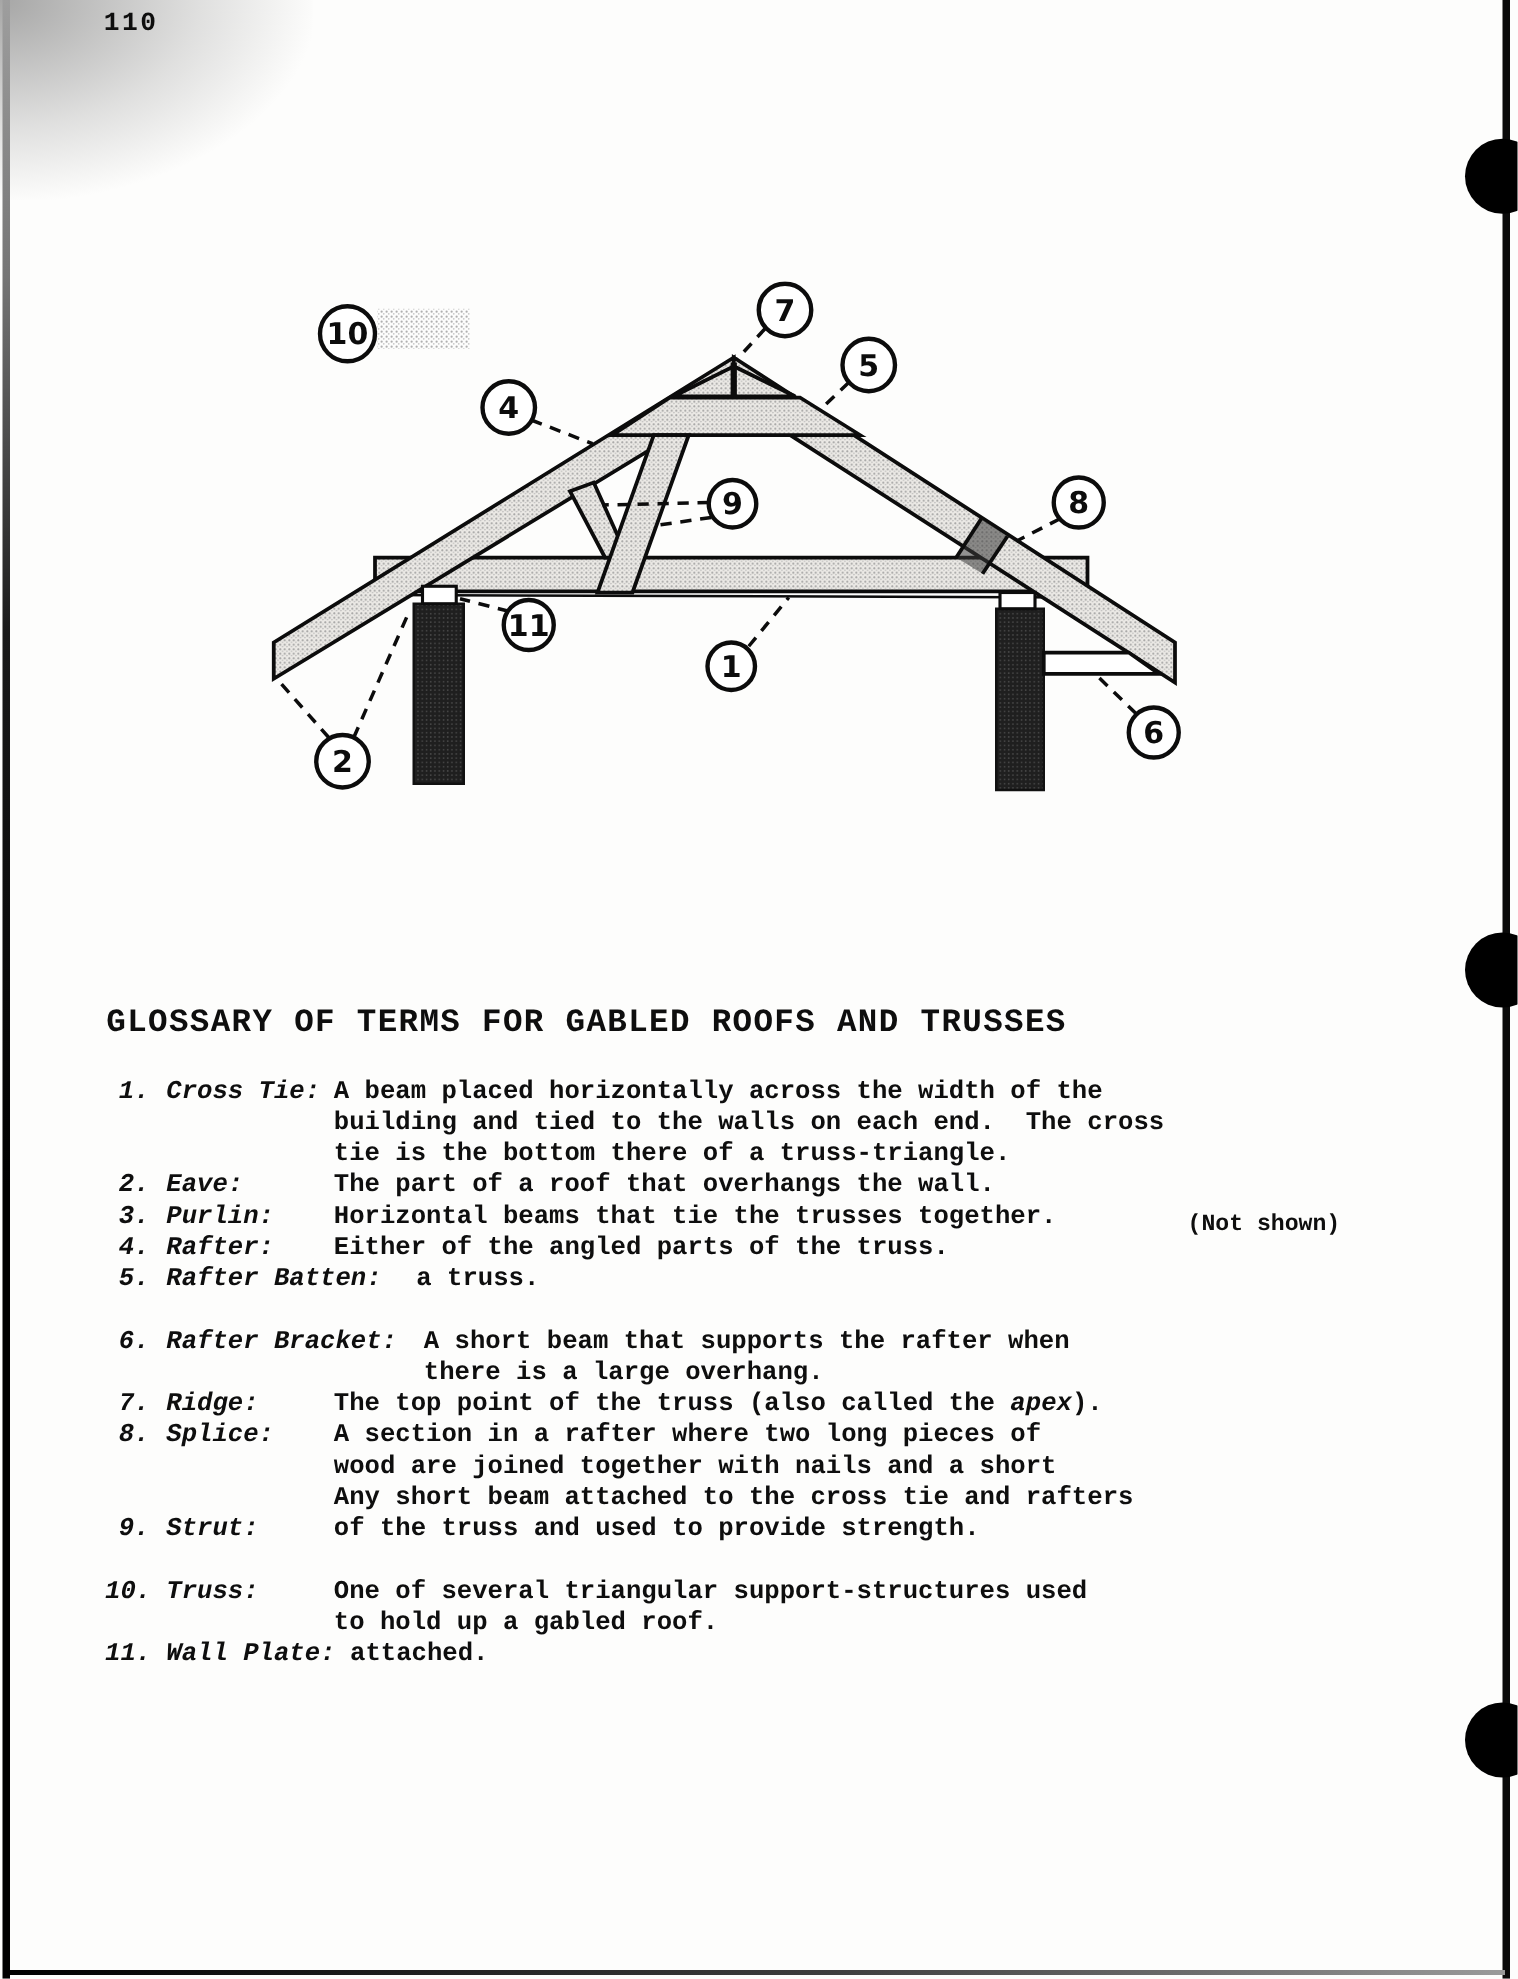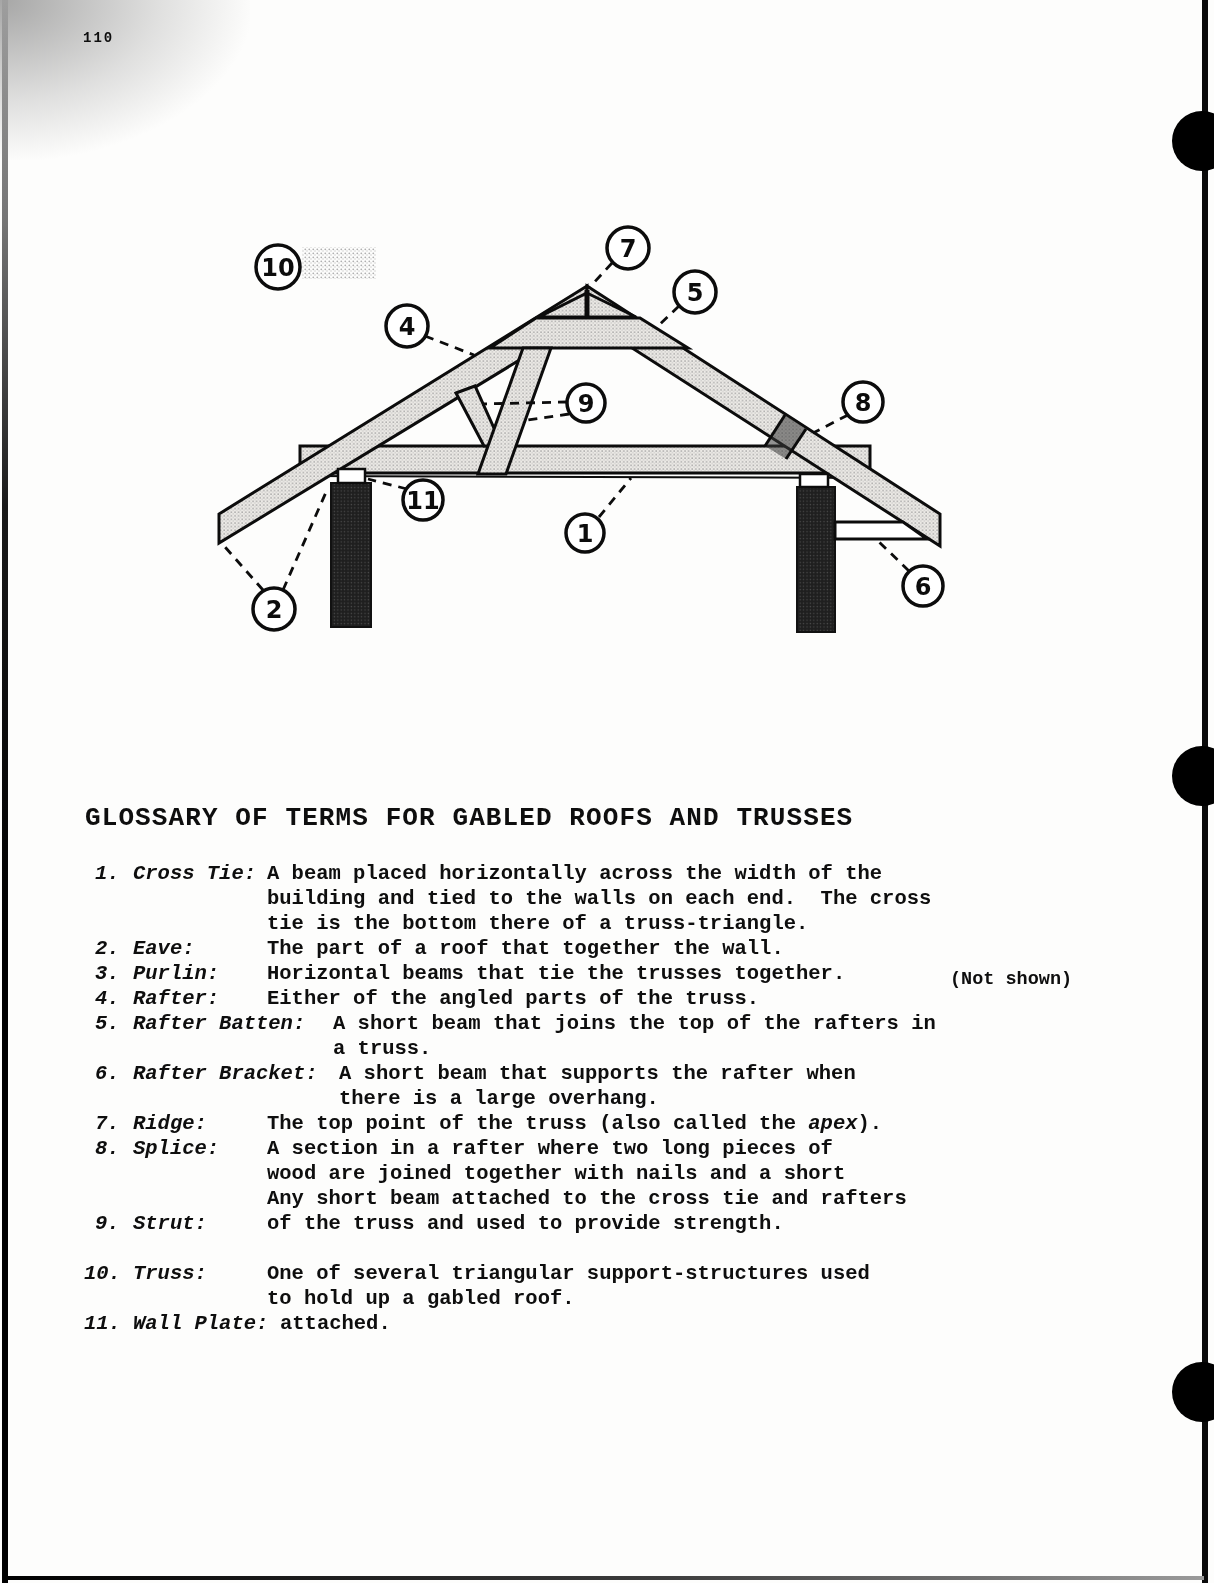--- a/index.html
+++ b/index.html
@@ -13,21 +13,21 @@
   
   #edge-left{left:2px;top:0;width:6px;height:1583px;
     background:linear-gradient(#9e9e9e,#757575 14%,#1a1a1a 32%,#000 60%,#000);}
   #edge-right{left:1202px;top:0;width:6px;height:1583px;background:#0a0a0a;}
   #edge-bottom{left:5px;top:1576px;width:1199px;height:4px;
     background:linear-gradient(90deg,#000,#1c1c1c 25%,#3d3d3d 55%,#6e6e6e 80%,#9a9a9a);}
   #corner-noise{left:0;top:0;width:250px;height:160px;
     background:radial-gradient(ellipse at 0% 0%, rgba(95,95,95,.55), rgba(135,135,135,.25) 45%, rgba(160,160,160,0) 72%);}
   .bind-dot{width:60px;height:60px;border-radius:50%;background:#000;left:1172px;}
   
-  #pageno{left:83px;top:30px;font-size:14px;font-weight:700;letter-spacing:2px;font-family:Liberation Mono, monospace;}
+  #pageno{left:83px;top:8px;font-size:21px;font-weight:700;letter-spacing:2px;font-family:Liberation Mono, monospace;}
   
   #gloss-title{left:85px;top:803px;font-size:26px;font-weight:700;letter-spacing:1.1px;white-space:pre;}
   .g-num,.g-term{position:absolute;font-style:italic;font-weight:700;font-size:20.5px;white-space:pre;line-height:25px;}
   .g-def{position:absolute;font-weight:700;font-size:20.5px;white-space:pre;line-height:25px;}
   .g-def i{font-style:italic;}
   .g-note{position:absolute;font-weight:700;font-size:18.5px;white-space:pre;}
   
   #truss-svg{left:195px;top:225px;}
   .beam{fill:url(#beamp);stroke:#0c0c0c;stroke-width:3;}
   .ldr{stroke:#0c0c0c;stroke-width:2.8;stroke-dasharray:9 7;fill:none;}
@@ -129,31 +129,31 @@
 </svg>
 
 <div>
   <div class="abs" id="gloss-title">GLOSSARY OF TERMS FOR GABLED ROOFS AND TRUSSES</div>
   <div id="glossary-entries" class="abs" style="left:0;top:0">
       <div class="g-num" style="left: 95px; top: 861px;">1.</div>
       <div class="g-term" style="left: 133px; top: 861px;">Cross Tie:</div>
       <div class="g-def" style="left: 267px; top: 861px;"><div>A beam placed horizontally across the width of the</div><div>building and tied to the walls on each end.  The cross</div><div>tie is the bottom there of a truss-triangle.</div></div>
       <div class="g-num" style="left: 95px; top: 936px;">2.</div>
       <div class="g-term" style="left: 133px; top: 936px;">Eave:</div>
-      <div class="g-def" style="left: 267px; top: 936px;"><div>The part of a roof that together the wall.</div></div>
+      <div class="g-def" style="left: 267px; top: 936px;"><div>The part of a roof that overhangs the wall.</div></div>
       <div class="g-num" style="left: 95px; top: 961px;">3.</div>
       <div class="g-term" style="left: 133px; top: 961px;">Purlin:</div>
       <div class="g-def" style="left: 267px; top: 961px;"><div>Horizontal beams that tie the trusses together.</div></div>
       <div class="g-note" style="left: 950px; top: 969px;">(Not shown)</div>
       <div class="g-num" style="left: 95px; top: 986px;">4.</div>
       <div class="g-term" style="left: 133px; top: 986px;">Rafter:</div>
       <div class="g-def" style="left: 267px; top: 986px;"><div>Either of the angled parts of the truss.</div></div>
       <div class="g-num" style="left: 95px; top: 1011px;">5.</div>
       <div class="g-term" style="left: 133px; top: 1011px;">Rafter Batten:</div>
-      <div class="g-def" style="left: 333px; top: 1011px;"><div>A short beam that joins the top of the rafters in</div><div>a truss.</div></div>
+      <div class="g-def" style="left: 333px; top: 1011px;"><div>a truss.</div></div>
       <div class="g-num" style="left: 95px; top: 1061px;">6.</div>
       <div class="g-term" style="left: 133px; top: 1061px;">Rafter Bracket:</div>
       <div class="g-def" style="left: 339px; top: 1061px;"><div>A short beam that supports the rafter when</div><div>there is a large overhang.</div></div>
       <div class="g-num" style="left: 95px; top: 1111px;">7.</div>
       <div class="g-term" style="left: 133px; top: 1111px;">Ridge:</div>
       <div class="g-def" style="left: 267px; top: 1111px;"><div>The top point of the truss (also called the <i>apex</i>).</div></div>
       <div class="g-num" style="left: 95px; top: 1136px;">8.</div>
       <div class="g-term" style="left: 133px; top: 1136px;">Splice:</div>
       <div class="g-def" style="left: 267px; top: 1136px;"><div>A section in a rafter where two long pieces of</div><div>wood are joined together with nails and a short</div></div>
       <div class="g-num" style="left: 95px; top: 1211px;">9.</div>

